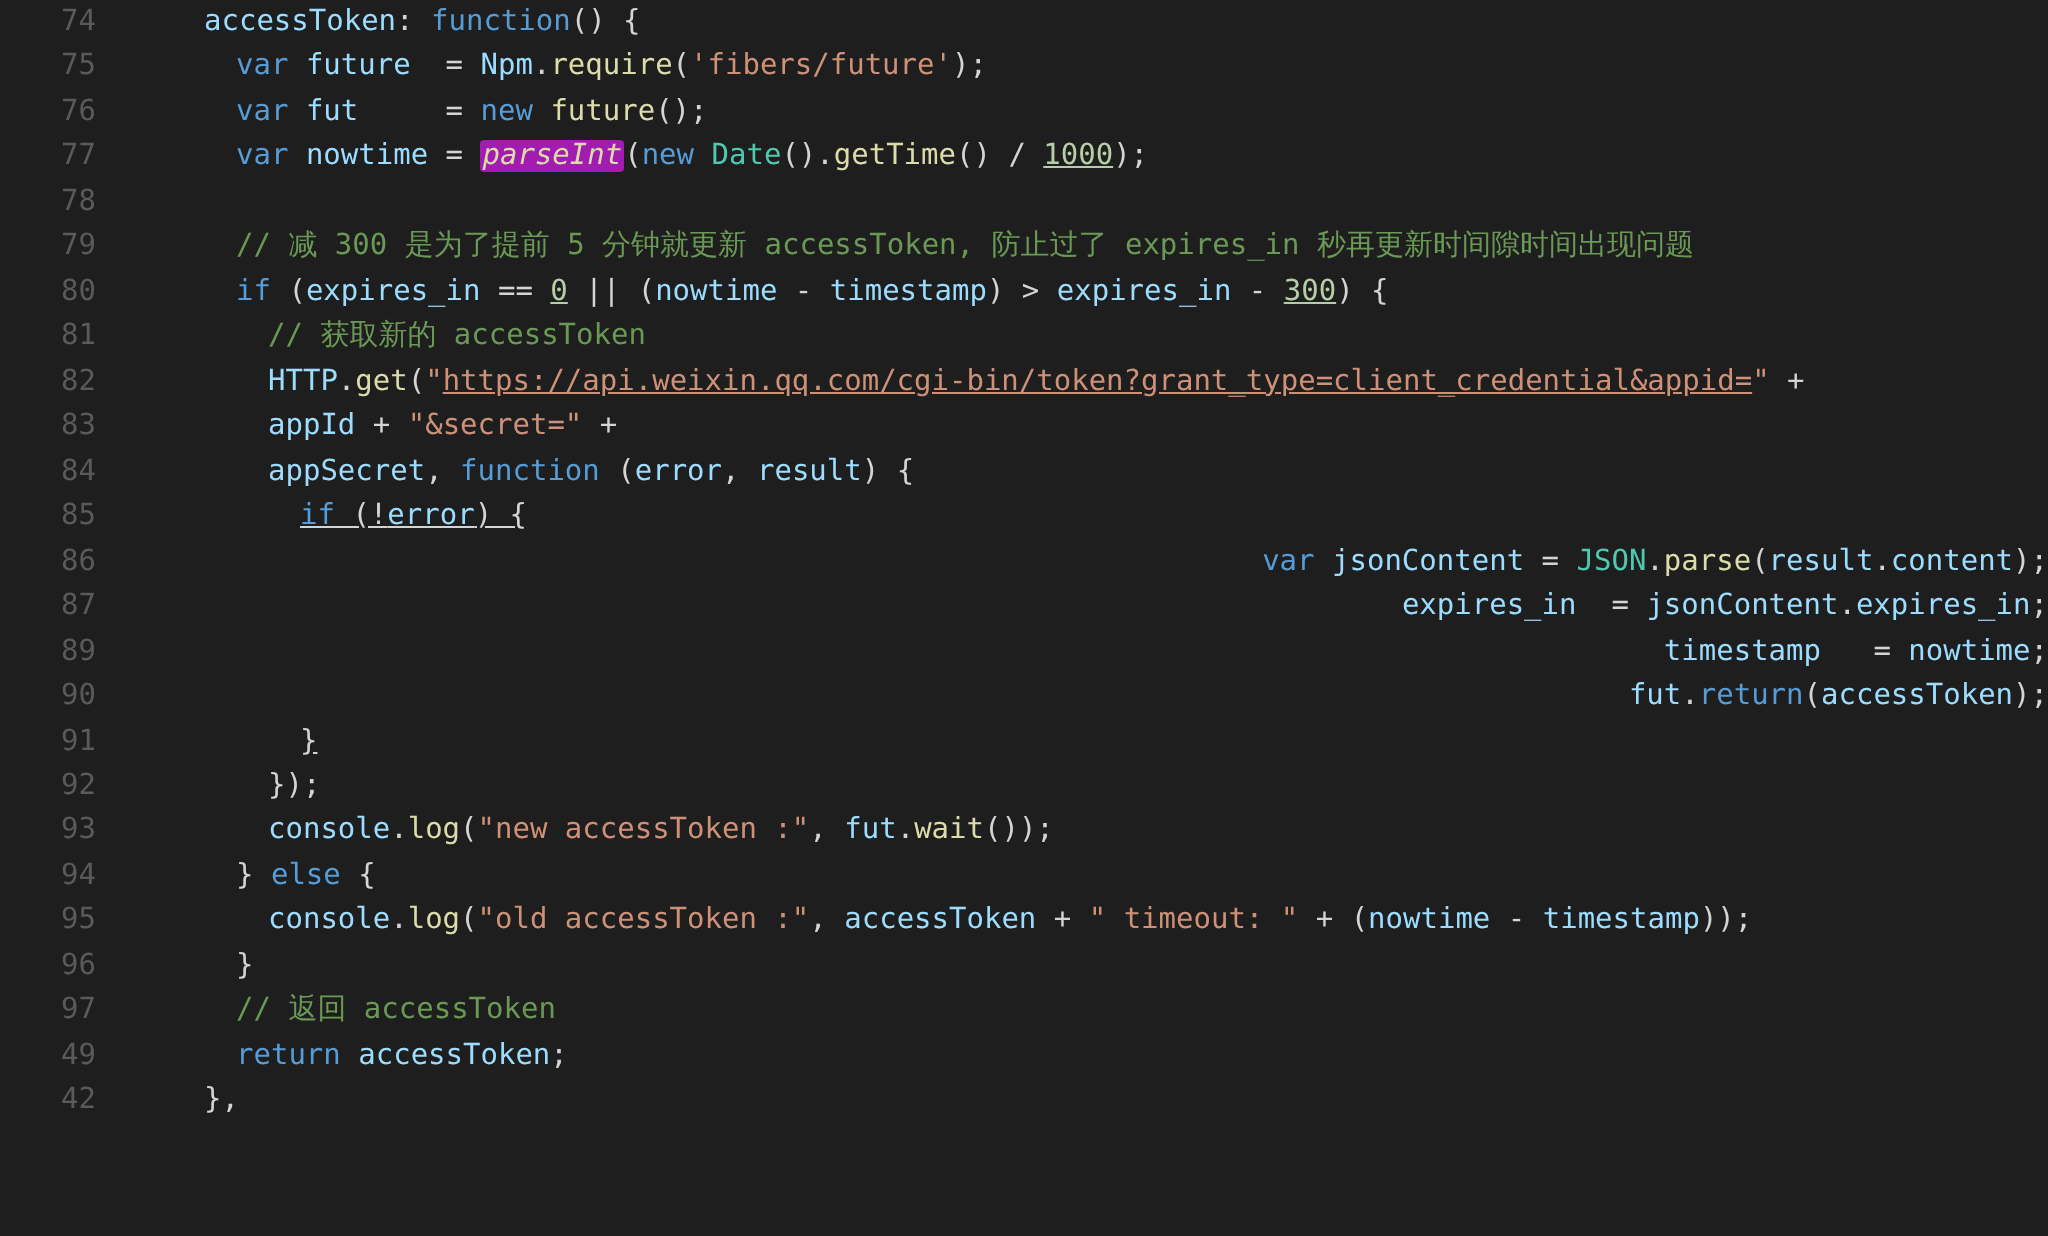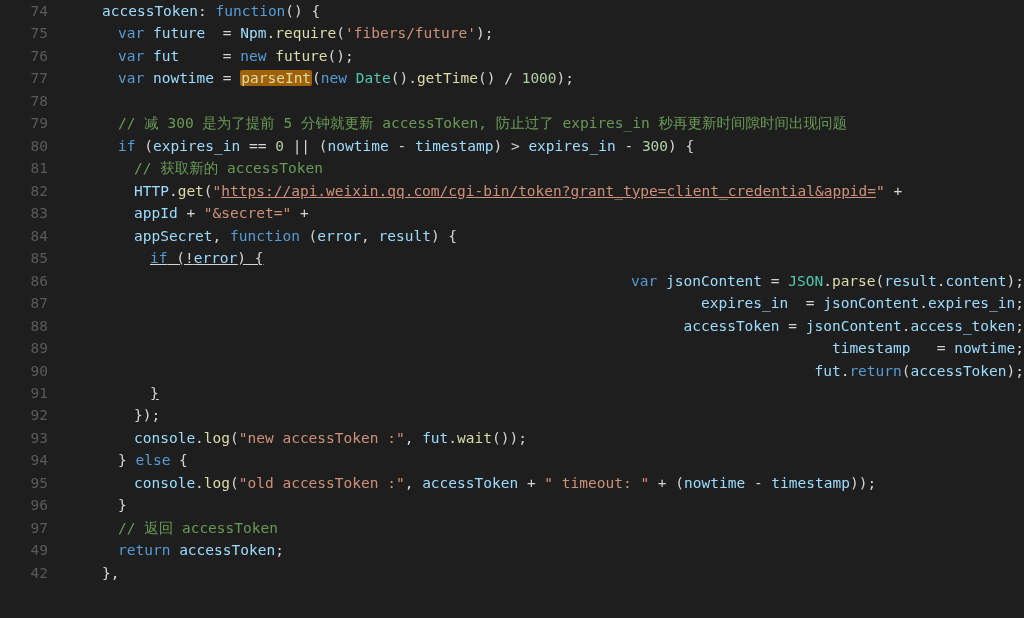--- a/index.html
+++ b/index.html
@@ -4,26 +4,26 @@
 <style>
   html,body{margin:0;padding:0;background:#1e1e1e;color:#d4d4d4;font-family:Menlo,Consolas,monospace;font-size:14.5px;line-height:1.55;}
   .editor{width:1024px;height:618px;overflow:hidden;background:#1e1e1e;position:relative;}
   .line{display:flex;align-items:flex-start;white-space:pre;}
   .gutter{width:48px;text-align:right;color:#5a5a5a;padding-right:22px;user-select:none;flex:0 0 48px;}
   .code{flex:1;}
   .k{color:#569cd6;}           
   .fn{color:#dcdcaa;}          
   .str{color:#ce9178;}         
   .cmt{color:#6a9955;}         
-  .num{color:#b5cea8;}         
+  .num{color:#b5cea8;text-decoration:underline;}         
   .op{color:#d4d4d4;}
   .prop{color:#9cdcfe;}        
   .cls{color:#4ec9b0;}         
   .url{color:#ce9178;text-decoration:underline;}
-  .hlfn{color:#dcdcaa;background:#a16207;border-radius:2px;padding:0 1px;}
+  .hlfn{color:#dcdcaa;background:#a21caf;border-radius:2px;padding:0 1px;font-style:italic;}
   .i1{padding-left:32px;}
   .i2{padding-left:48px;}
   .i3{padding-left:64px;}
   .i4{padding-left:80px;text-decoration:underline;}
   .i5{padding-left:96px;text-align:right;}
 </style>
 </head>
 <body>
 
 <div class="editor" id="editor-root">
@@ -34,21 +34,20 @@
     <div class="line"><div class="gutter">78</div><div class="code "></div></div>
     <div class="line"><div class="gutter">79</div><div class="code i2"><span class="cmt">// 减 300 是为了提前 5 分钟就更新 accessToken, 防止过了 expires_in 秒再更新时间隙时间出现问题</span></div></div>
     <div class="line"><div class="gutter">80</div><div class="code i2"><span class="k">if</span><span class="op"> (</span><span class="prop">expires_in</span><span class="op"> == </span><span class="num">0</span><span class="op"> || (</span><span class="prop">nowtime</span><span class="op"> - </span><span class="prop">timestamp</span><span class="op">) &gt; </span><span class="prop">expires_in</span><span class="op"> - </span><span class="num">300</span><span class="op">) {</span></div></div>
     <div class="line"><div class="gutter">81</div><div class="code i3"><span class="cmt">// 获取新的 accessToken</span></div></div>
     <div class="line"><div class="gutter">82</div><div class="code i3"><span class="prop">HTTP</span><span class="op">.</span><span class="fn">get</span><span class="op">(</span><span class="str">"</span><span class="url">https://api.weixin.qq.com/cgi-bin/token?grant_type=client_credential&amp;appid=</span><span class="str">"</span><span class="op"> +</span></div></div>
     <div class="line"><div class="gutter">83</div><div class="code i3"><span class="prop">appId</span><span class="op"> + </span><span class="str">"&amp;secret="</span><span class="op"> +</span></div></div>
     <div class="line"><div class="gutter">84</div><div class="code i3"><span class="prop">appSecret</span><span class="op">, </span><span class="k">function</span><span class="op"> (</span><span class="prop">error</span><span class="op">, </span><span class="prop">result</span><span class="op">) {</span></div></div>
     <div class="line"><div class="gutter">85</div><div class="code i4"><span class="k">if</span><span class="op"> (!</span><span class="prop">error</span><span class="op">) {</span></div></div>
     <div class="line"><div class="gutter">86</div><div class="code i5"><span class="k">var</span><span class="op"> </span><span class="prop">jsonContent</span><span class="op"> = </span><span class="cls">JSON</span><span class="op">.</span><span class="fn">parse</span><span class="op">(</span><span class="prop">result</span><span class="op">.</span><span class="prop">content</span><span class="op">);</span></div></div>
     <div class="line"><div class="gutter">87</div><div class="code i5"><span class="prop">expires_in</span><span class="op">  = </span><span class="prop">jsonContent</span><span class="op">.</span><span class="prop">expires_in</span><span class="op">;</span></div></div>
-    <div class="line"><div class="gutter">88</div><div class="code i5"><span class="prop">accessToken</span><span class="op"> = </span><span class="prop">jsonContent</span><span class="op">.</span><span class="prop">access_token</span><span class="op">;</span></div></div>
     <div class="line"><div class="gutter">89</div><div class="code i5"><span class="prop">timestamp</span><span class="op">   = </span><span class="prop">nowtime</span><span class="op">;</span></div></div>
     <div class="line"><div class="gutter">90</div><div class="code i5"><span class="prop">fut</span><span class="op">.</span><span class="k">return</span><span class="op">(</span><span class="prop">accessToken</span><span class="op">);</span></div></div>
     <div class="line"><div class="gutter">91</div><div class="code i4"><span class="op">}</span></div></div>
     <div class="line"><div class="gutter">92</div><div class="code i3"><span class="op">});</span></div></div>
     <div class="line"><div class="gutter">93</div><div class="code i3"><span class="prop">console</span><span class="op">.</span><span class="fn">log</span><span class="op">(</span><span class="str">"new accessToken :"</span><span class="op">, </span><span class="prop">fut</span><span class="op">.</span><span class="fn">wait</span><span class="op">());</span></div></div>
     <div class="line"><div class="gutter">94</div><div class="code i2"><span class="op">} </span><span class="k">else</span><span class="op"> {</span></div></div>
     <div class="line"><div class="gutter">95</div><div class="code i3"><span class="prop">console</span><span class="op">.</span><span class="fn">log</span><span class="op">(</span><span class="str">"old accessToken :"</span><span class="op">, </span><span class="prop">accessToken</span><span class="op"> + </span><span class="str">" timeout: "</span><span class="op"> + (</span><span class="prop">nowtime</span><span class="op"> - </span><span class="prop">timestamp</span><span class="op">));</span></div></div>
     <div class="line"><div class="gutter">96</div><div class="code i2"><span class="op">}</span></div></div>
     <div class="line"><div class="gutter">97</div><div class="code i2"><span class="cmt">// 返回 accessToken</span></div></div>
     <div class="line"><div class="gutter">49</div><div class="code i2"><span class="k">return</span><span class="op"> </span><span class="prop">accessToken</span><span class="op">;</span></div></div>

